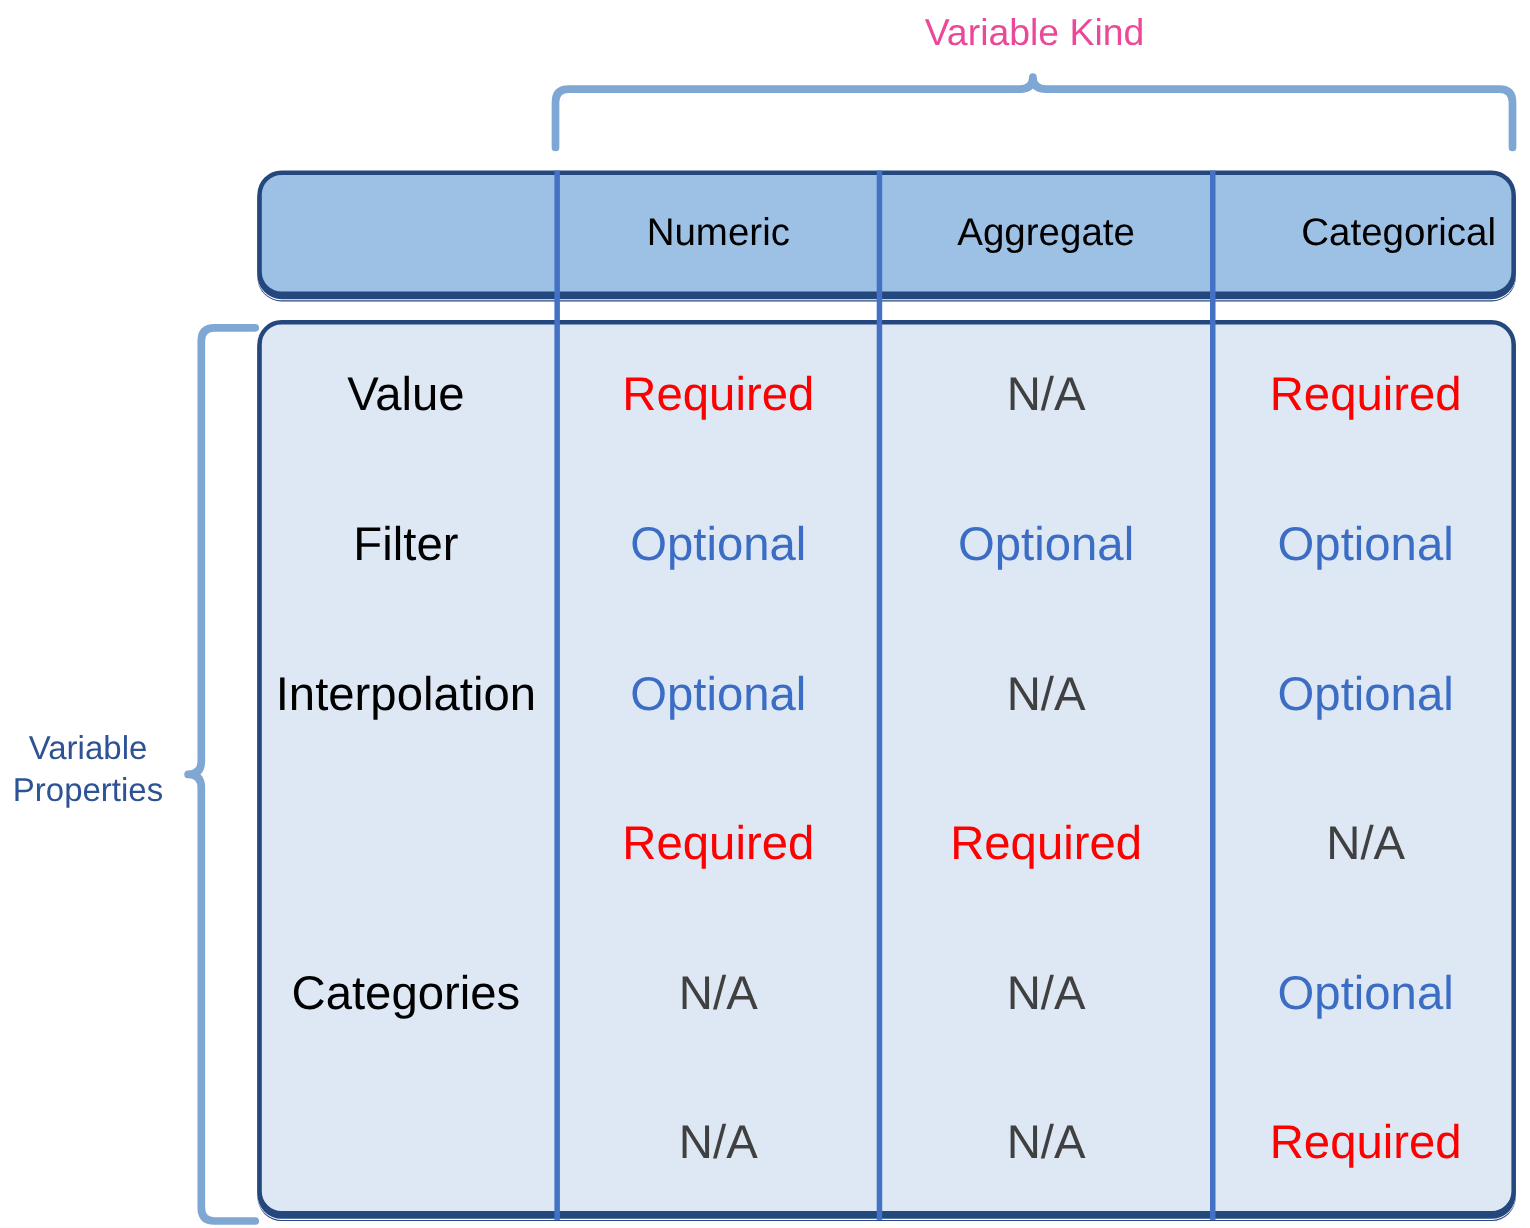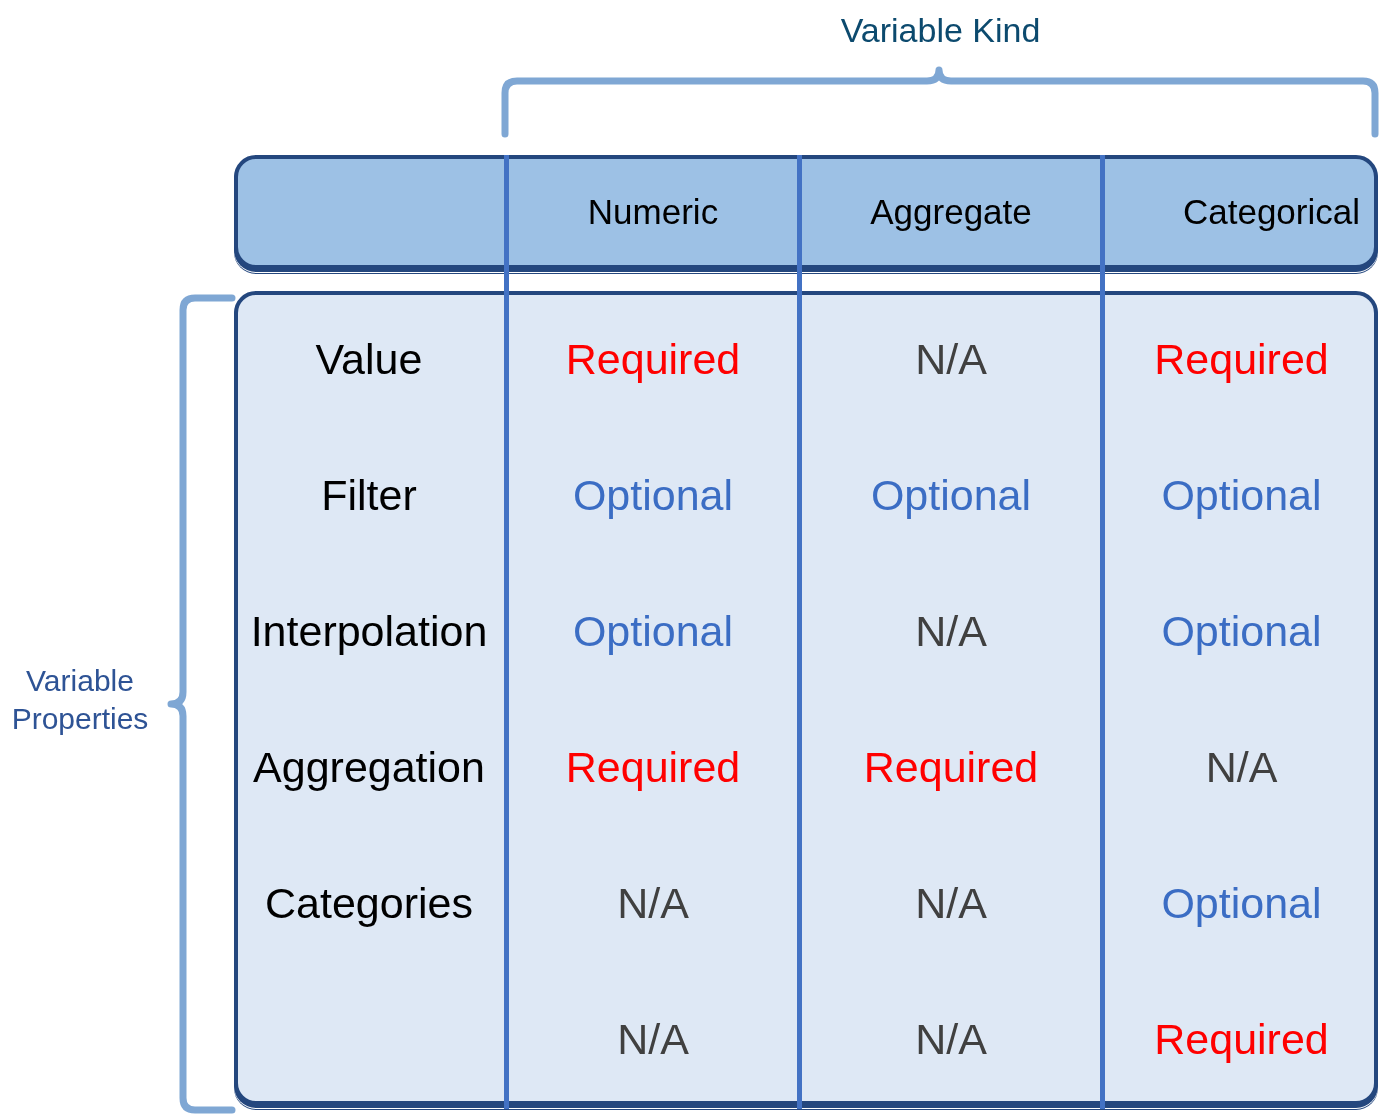--- a/index.html
+++ b/index.html
@@ -14,21 +14,21 @@
     overflow: hidden;
     font-family: "Liberation Sans", sans-serif;
   }
   
   #top-brace-label-inner {
     position: absolute;
     left: 503px;
     top: 10px;
     width: 875px;
     text-align: center;
-    color: #0c4a6e;
+    color: #ec4899;
     font-size: 34px;
     line-height: 40px;
     white-space: nowrap;
   }
 
   #left-brace-label {
     position: absolute;
     left: 0px;
     top: 662px;
     width: 160px;
@@ -192,21 +192,20 @@
   </div>
 
   <div class="brow" style="top:408px">
     <div class="bcell col-prop">Interpolation</div>
     <div class="bcell col-num v-optional">Optional</div>
     <div class="bcell col-agg v-na">N/A</div>
     <div class="bcell col-cat v-optional">Optional</div>
   </div>
 
   <div class="brow" style="top:544px">
-    <div class="bcell col-prop">Aggregation</div>
     <div class="bcell col-num v-required">Required</div>
     <div class="bcell col-agg v-required">Required</div>
     <div class="bcell col-cat v-na">N/A</div>
   </div>
 
   <div class="brow" style="top:680px">
     <div class="bcell col-prop">Categories</div>
     <div class="bcell col-num v-na">N/A</div>
     <div class="bcell col-agg v-na">N/A</div>
     <div class="bcell col-cat v-optional">Optional</div>

